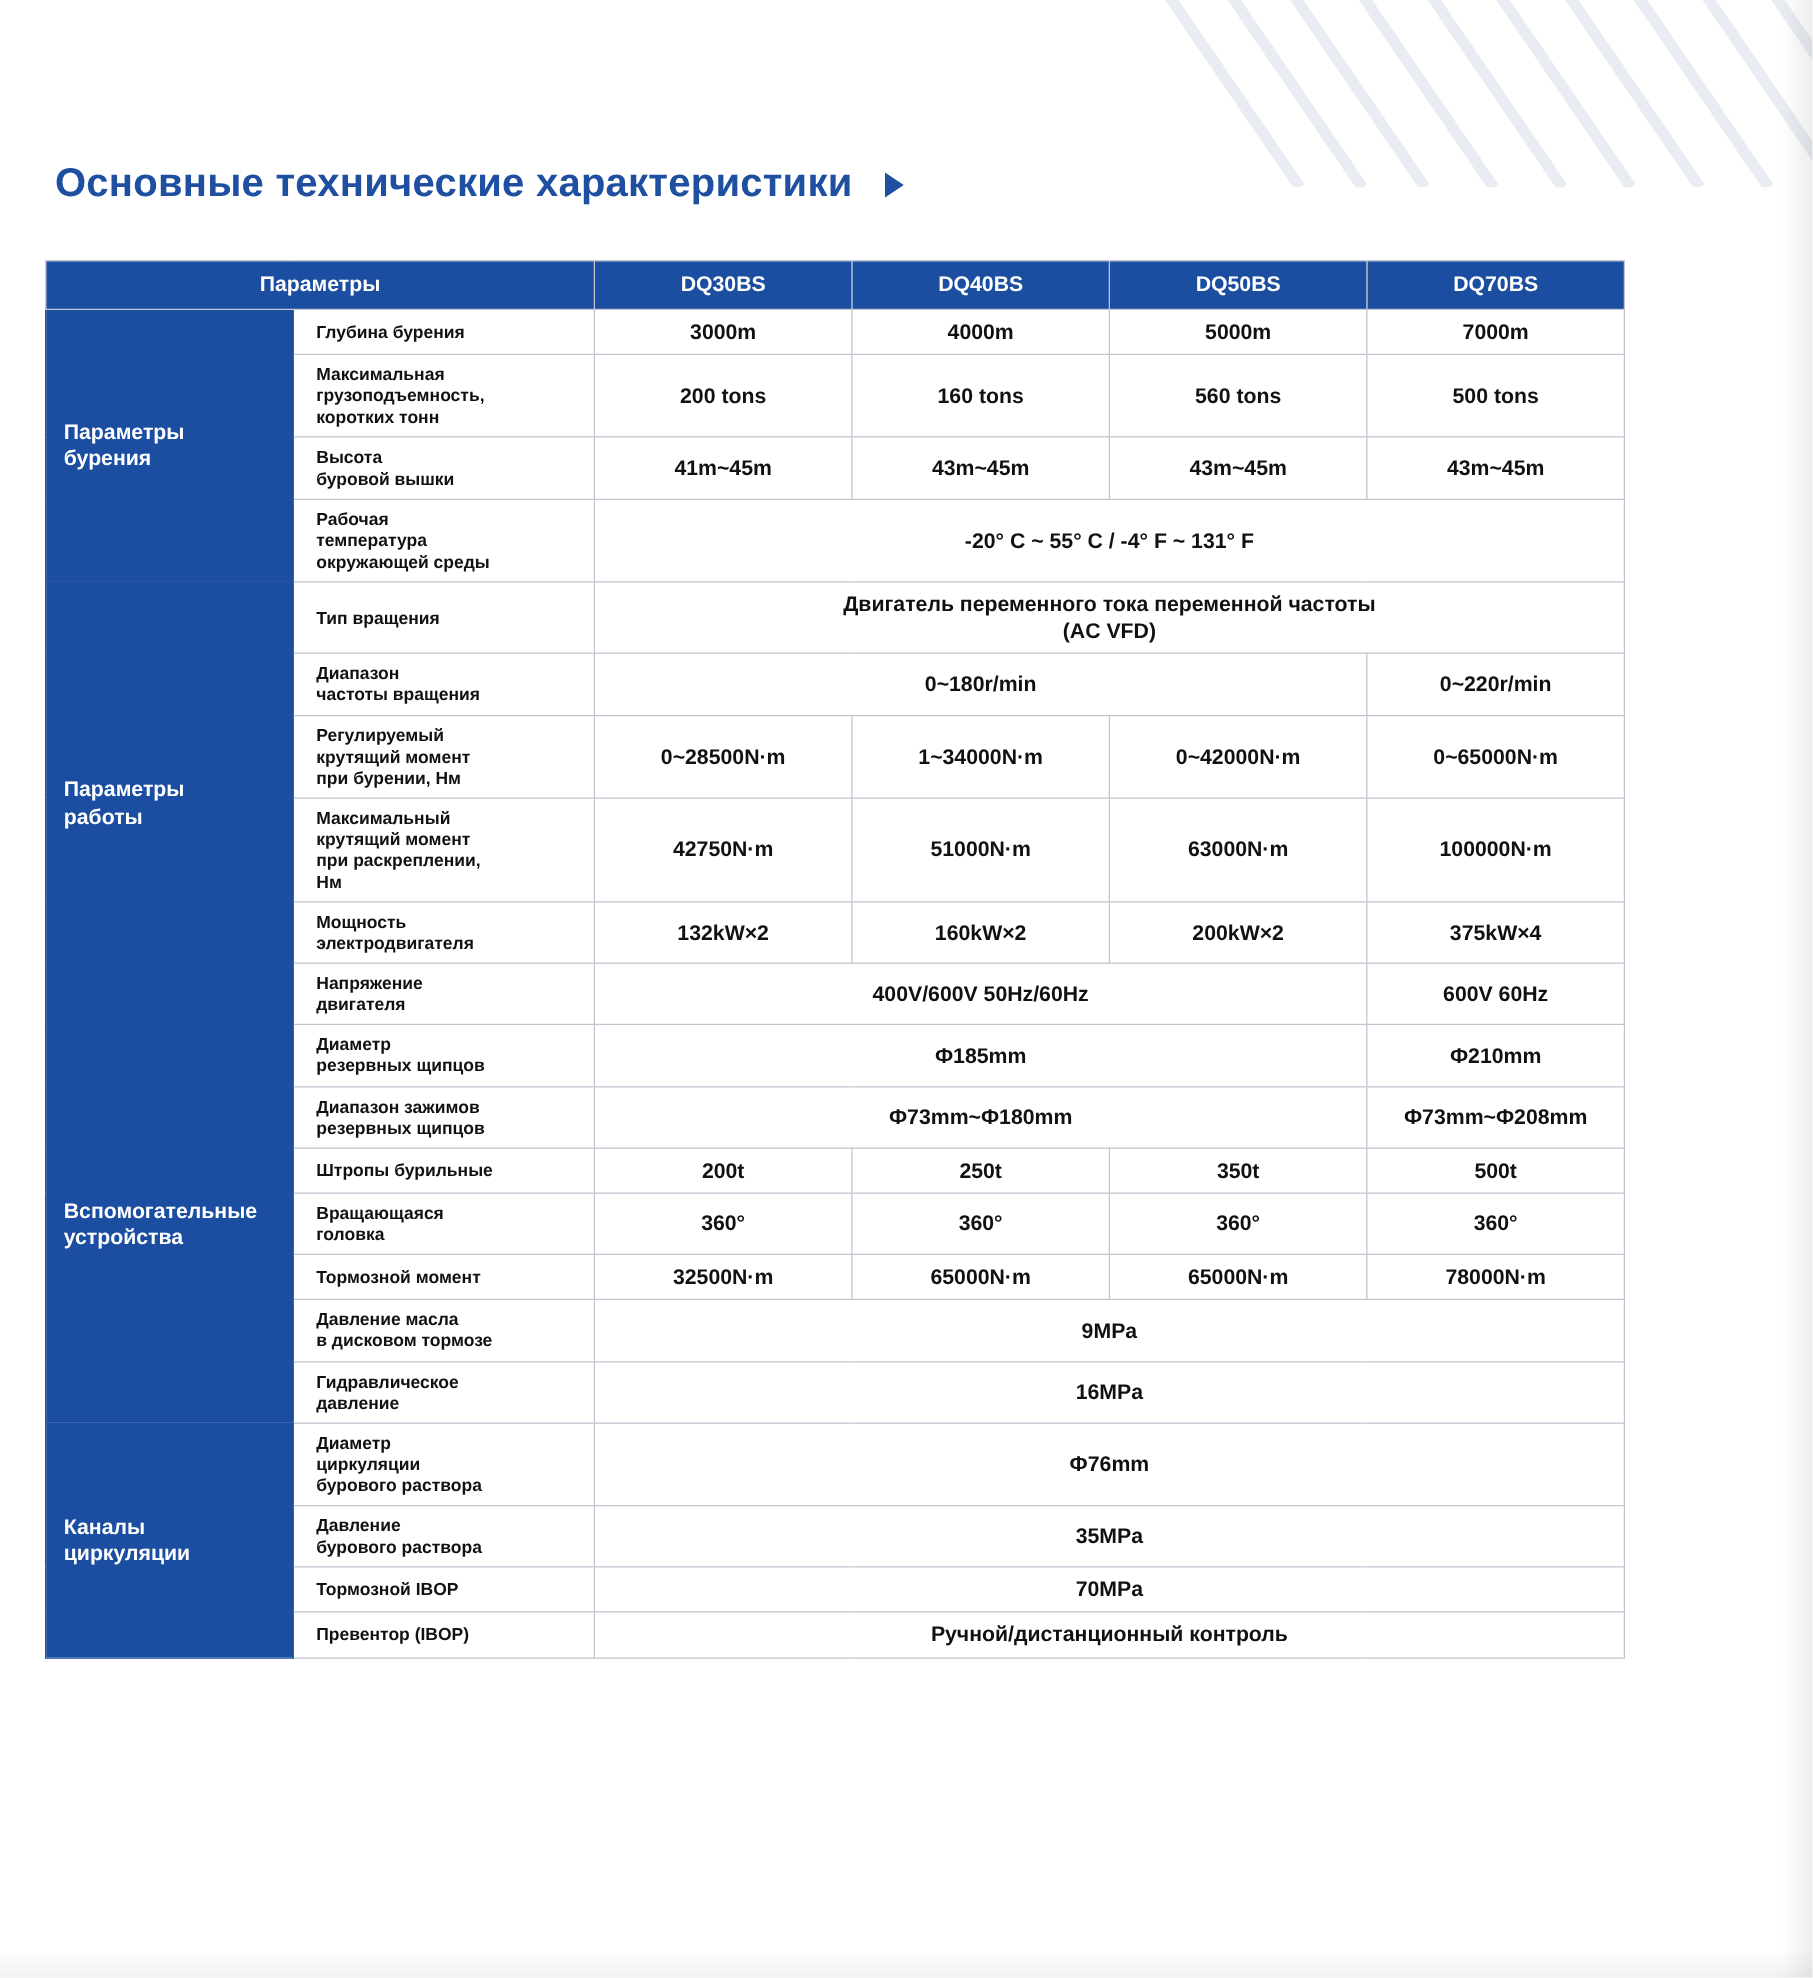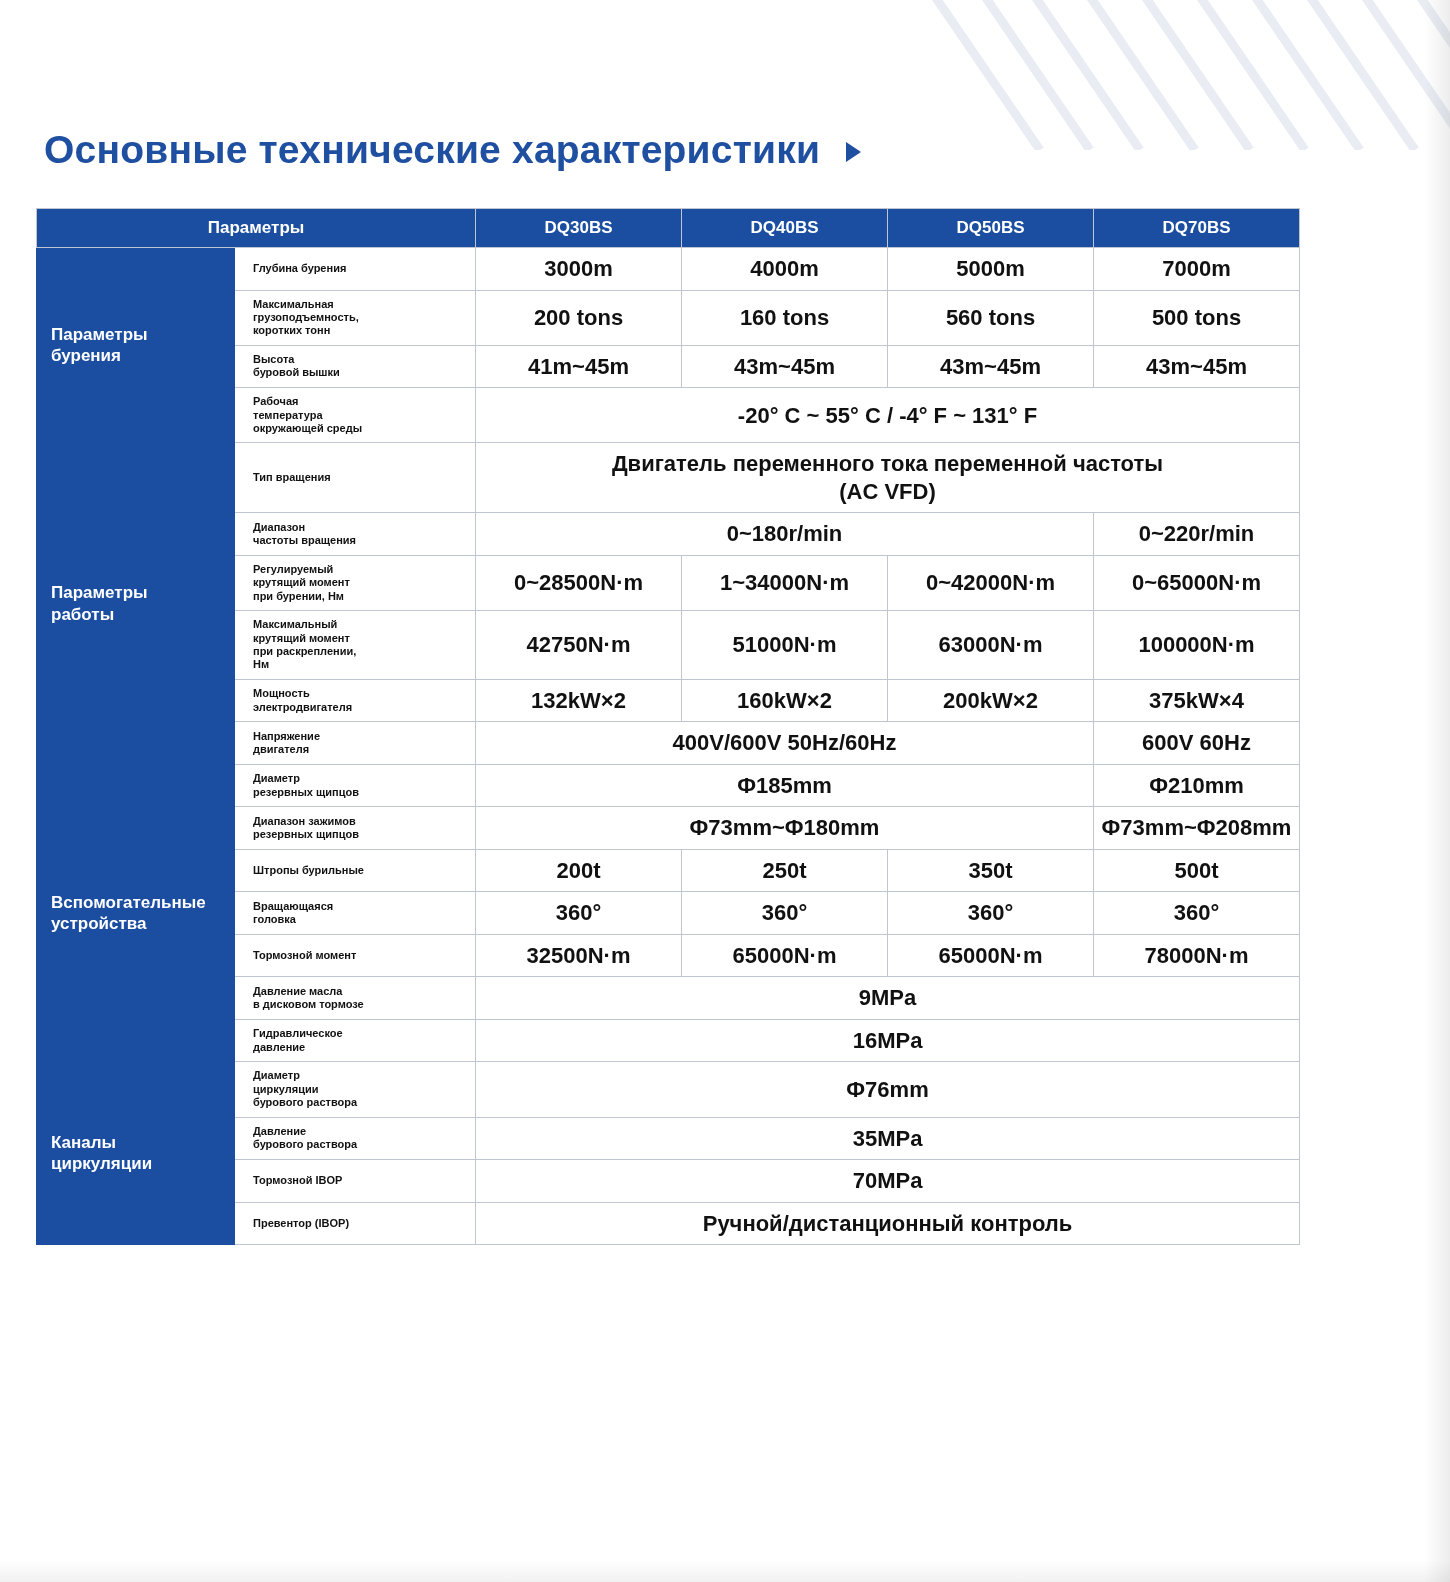--- a/index.html
+++ b/index.html
@@ -53,21 +53,21 @@
 
   .title-row {
     position: absolute;
     left: 44px;
     top: 128px;
     display: flex;
     align-items: center;
     gap: 26px;
   }
   .title-text {
-    font-size: 39px;
+    font-size: 32px;
     font-weight: bold;
     color: #1f4fa0;
     letter-spacing: 0.2px;
     white-space: nowrap;
   }
   .title-arrow {
     width: 0; height: 0;
     border-left: 15px solid #1f4fa0;
     border-top: 10px solid transparent;
     border-bottom: 10px solid transparent;
@@ -103,30 +103,30 @@
     color: #ffffff;
     font-size: 17px;
     font-weight: bold;
     vertical-align: middle;
     text-align: left;
     padding-left: 14px !important;
     border: 1px solid #1b4ea0 !important;
     line-height: 1.25;
   }
   .paramcell {
-    font-size: 11px;
+    font-size: 14px;
     font-weight: bold;
     color: #111111;
     text-align: left;
     padding: 7px 6px 7px 18px !important;
     line-height: 1.22;
     background: #ffffff;
   }
   .valcell {
-    font-size: 22px;
+    font-size: 17px;
     font-weight: bold;
     color: #111111;
     text-align: center;
     padding: 7px 4px !important;
     line-height: 1.25;
     background: #ffffff;
   }
 </style>
 </head>
 <body>

